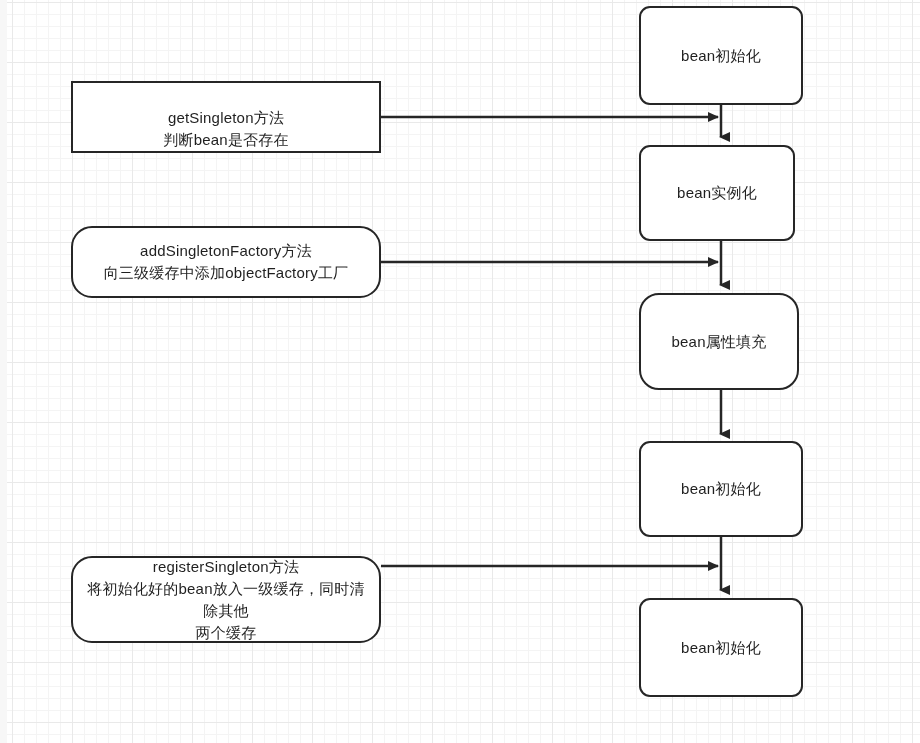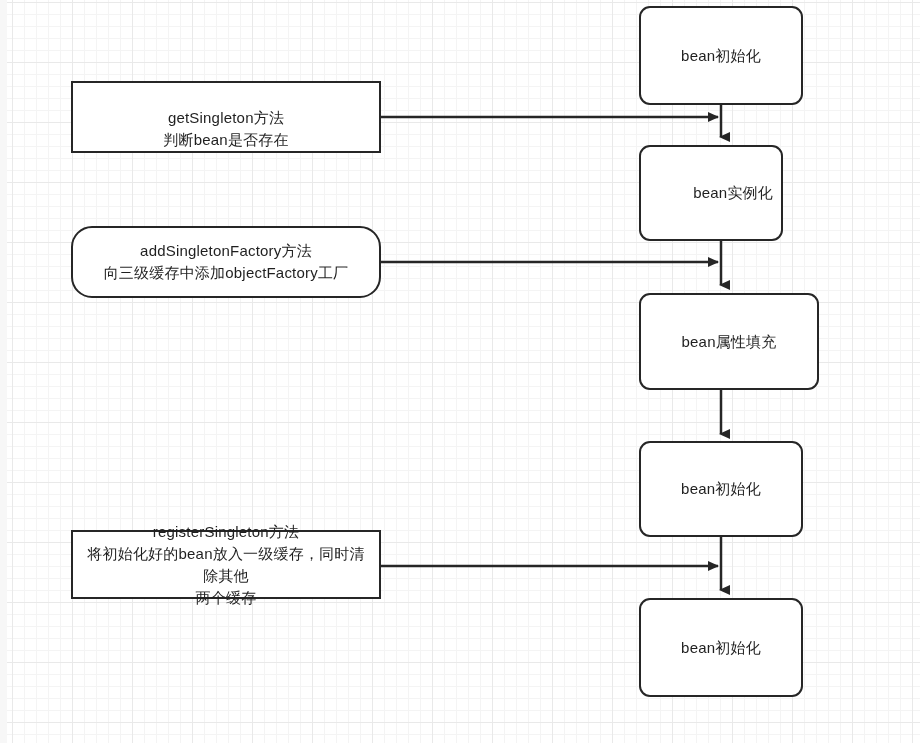--- a/index.html
+++ b/index.html
@@ -110,25 +110,25 @@
     </g>
     <g>
       <line x1="381" y1="566" x2="718" y2="566" stroke="#262626" stroke-width="2.5" marker-end="url(#arrowRight)"></line>
     </g>
   </svg>
 
   <div class="node-box rounded" style="left:639px; top:6px; width:164px; height:99px;">
     <span class="node-label">bean初始化</span>
   </div>
 
-  <div class="node-box rounded" style="left:639px; top:145px; width:144px; height:96px;justify-content:flex-end;">
+  <div class="node-box rounded" style="left:639px; top:145px; width:156px; height:96px;">
     <span class="node-label">bean实例化</span>
   </div>
 
-  <div class="node-box rounded" style="left:639px; top:293px; width:180px; height:97px;">
+  <div class="node-box rounded" style="left:639px; top:293px; width:160px; height:97px;border-radius:20px;">
     <span class="node-label">bean属性填充</span>
   </div>
 
   <div class="node-box rounded" style="left:639px; top:441px; width:164px; height:96px;">
     <span class="node-label">bean初始化</span>
   </div>
 
   <div class="node-box rounded" style="left:639px; top:598px; width:164px; height:99px;">
     <span class="node-label">bean初始化</span>
   </div>
@@ -136,19 +136,19 @@
   <div class="node-box square" style="left:71px; top:81px; width:310px; height:72px;align-items:flex-end;">
     <span class="node-label">getSingleton方法
 判断bean是否存在</span>
   </div>
 
   <div class="node-box square" style="left:71px; top:226px; width:310px; height:72px;border-radius:21px;">
     <span class="node-label">addSingletonFactory方法
 向三级缓存中添加objectFactory工厂</span>
   </div>
 
-  <div class="node-box square" style="left:71px; top:530px; width:310px; height:69px;">
+  <div class="node-box square" style="left:71px; top:556px; width:310px; height:87px;border-radius:21px;">
     <span class="node-label">registerSingleton方法
 将初始化好的bean放入一级缓存，同时清除其他
 两个缓存</span>
   </div>
 
 </div>
 
 </body></html>

